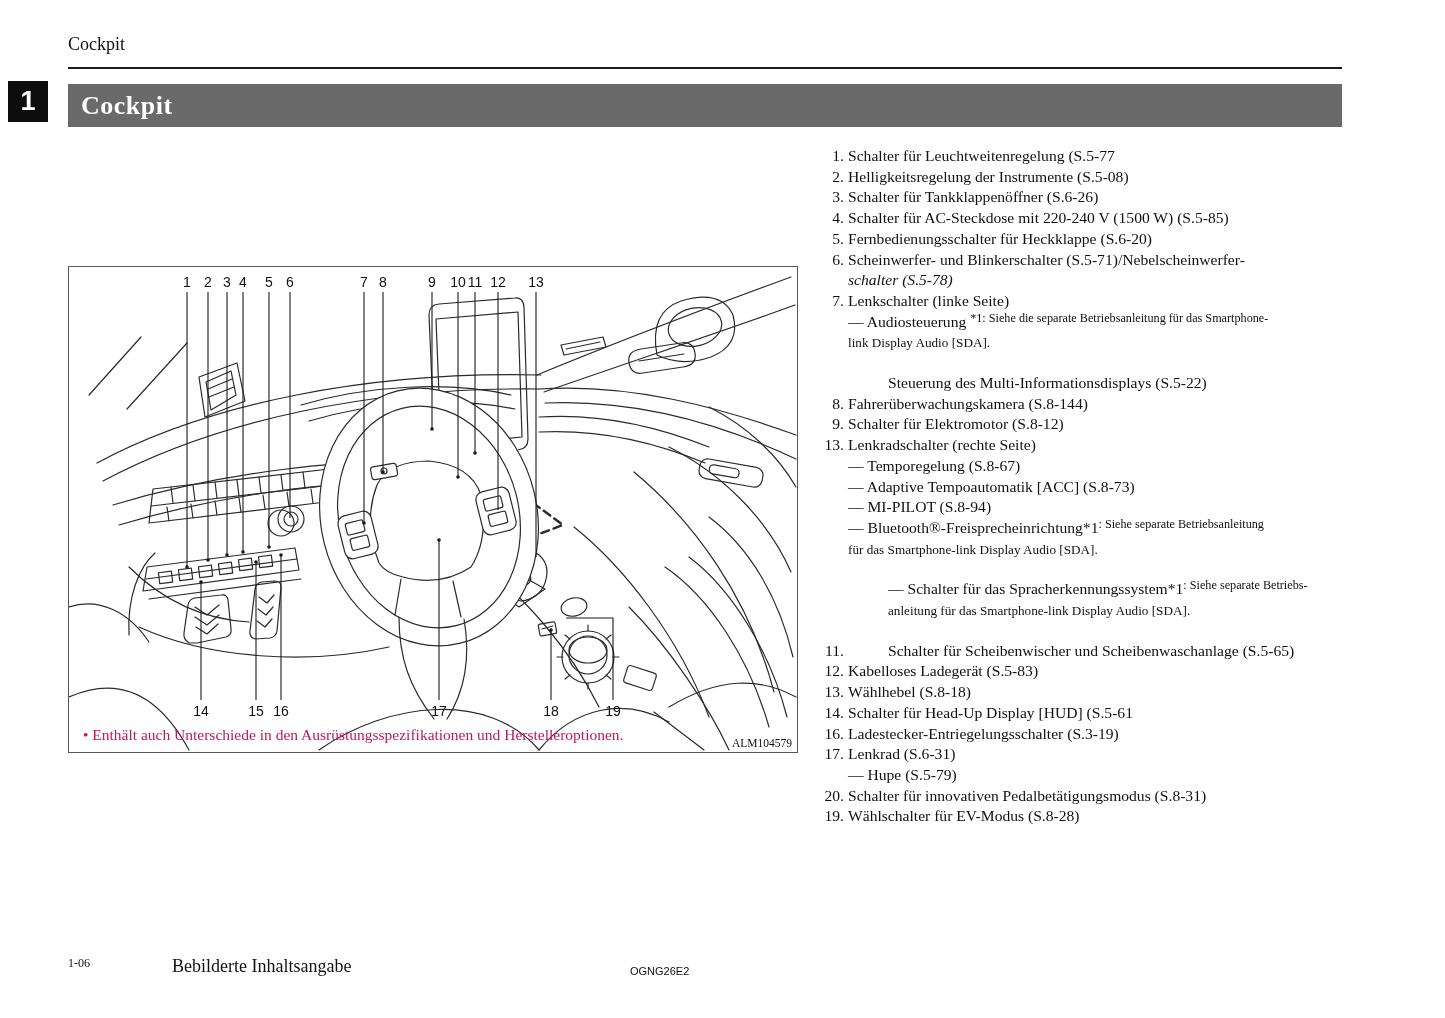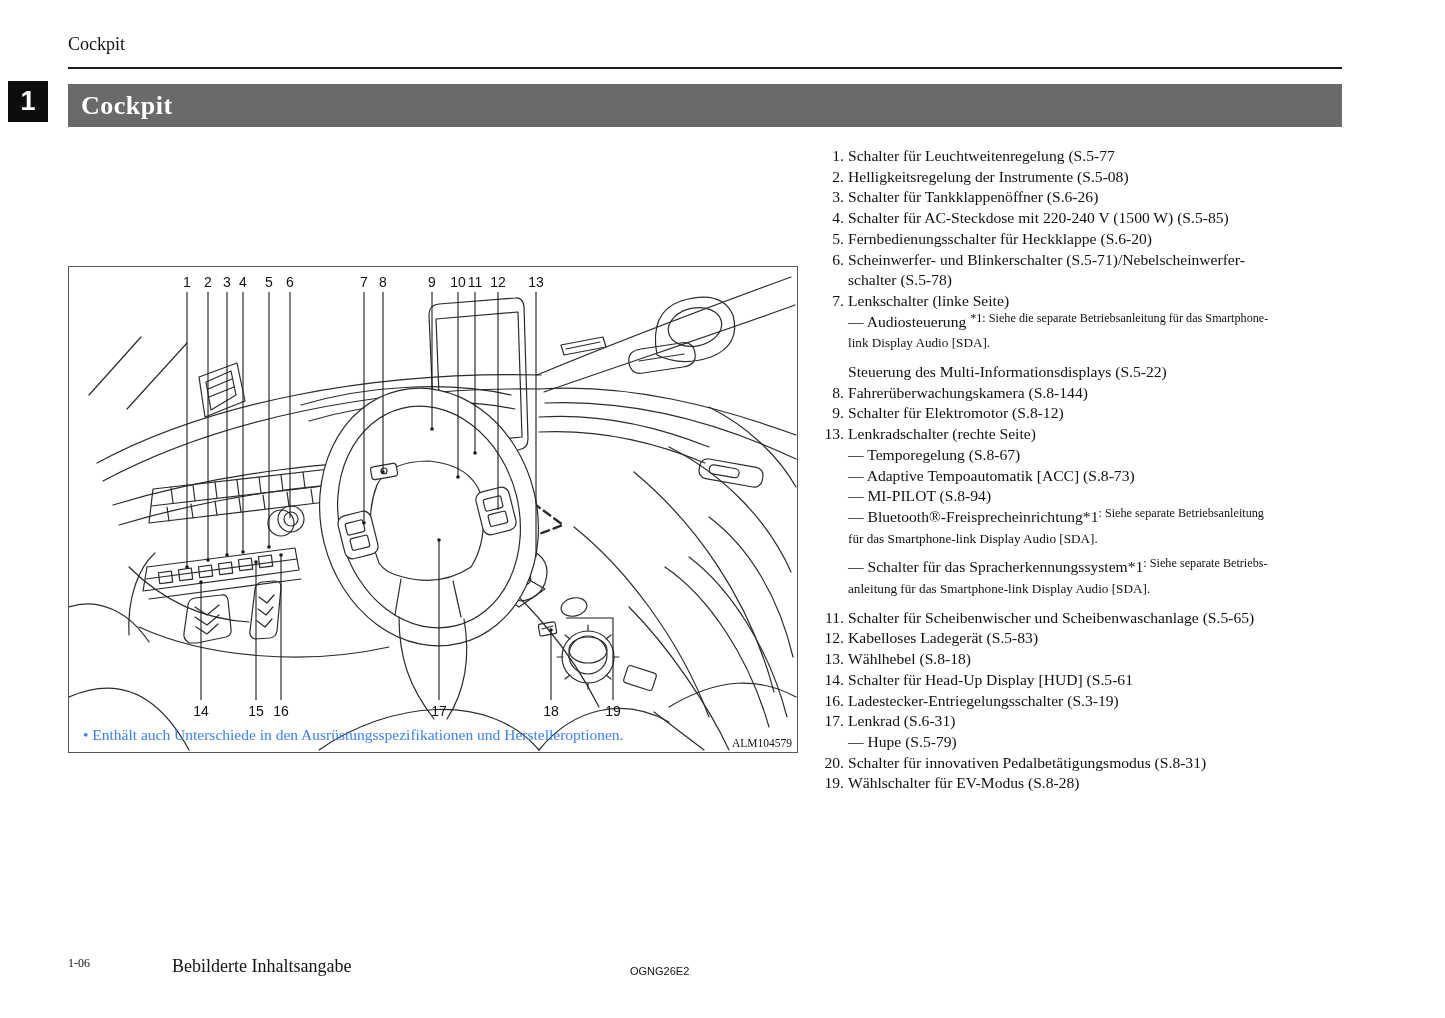--- a/index.html
+++ b/index.html
@@ -29,40 +29,40 @@
     font-family:"Liberation Serif",serif;letter-spacing:.5px;
   }
 
   
   .figure{
     left:68px;top:266px;width:730px;height:487px;border:1px solid #555;box-sizing:border-box;
     background:#fff;
   }
   .figure svg{position:absolute;left:0;top:0;}
   .fig-caption{
-    position:absolute;left:14px;bottom:8px;font-size:15.5px;color:#3b82f6;white-space:nowrap;
+    position:absolute;left:14px;bottom:8px;font-size:15.5px;color:#be185d;white-space:nowrap;
   }
   .fig-code{
     position:absolute;right:5px;bottom:3px;font-size:11.5px;color:#111;text-align:center;
   }
   .co-num{font:14px "Liberation Sans",sans-serif;fill:#111;text-anchor:middle;}
   .co-line{fill:none;stroke:#1a1a1a;stroke-width:1.1;}
   .co-dot{fill:#1a1a1a;stroke:none;}
   .art{fill:none;stroke:#2b2b2b;stroke-width:1.2;stroke-linecap:round;stroke-linejoin:round;}
   .artw{fill:#ffffff;stroke:#2b2b2b;stroke-width:1.2;stroke-linejoin:round;}
 
   
   .item-list{left:818px;top:146px;width:545px;}
   .row{display:flex;font-size:15.6px;line-height:20.7px;color:#101010;}
-  .row.gap{margin-top:8px;}
+  .row.gap{margin-top:19px;gap:40px;}
   .row .num{flex:none;width:26px;text-align:right;}
   .row .body{margin-left:4px;white-space:nowrap;}
   .sup{font-size:12.2px;position:relative;top:-5px;}
   .cont{font-size:13.2px;line-height:20.7px;}
-  .cont2{font-size:15.6px;line-height:20.7px;}
+  .cont2{font-size:15.6px;line-height:20.7px;font-style:italic;}
 
   
   .footer-page{left:68px;top:956px;font-size:12px;}
   .footer-section{left:172px;top:956px;font-size:18px;text-align:center;}
   .footer-code{left:630px;top:965px;font-size:11px;font-family:"Liberation Sans",sans-serif;}
 </style>
 </head>
 <body>
 
 <div class="abs header-small">Cockpit</div>

